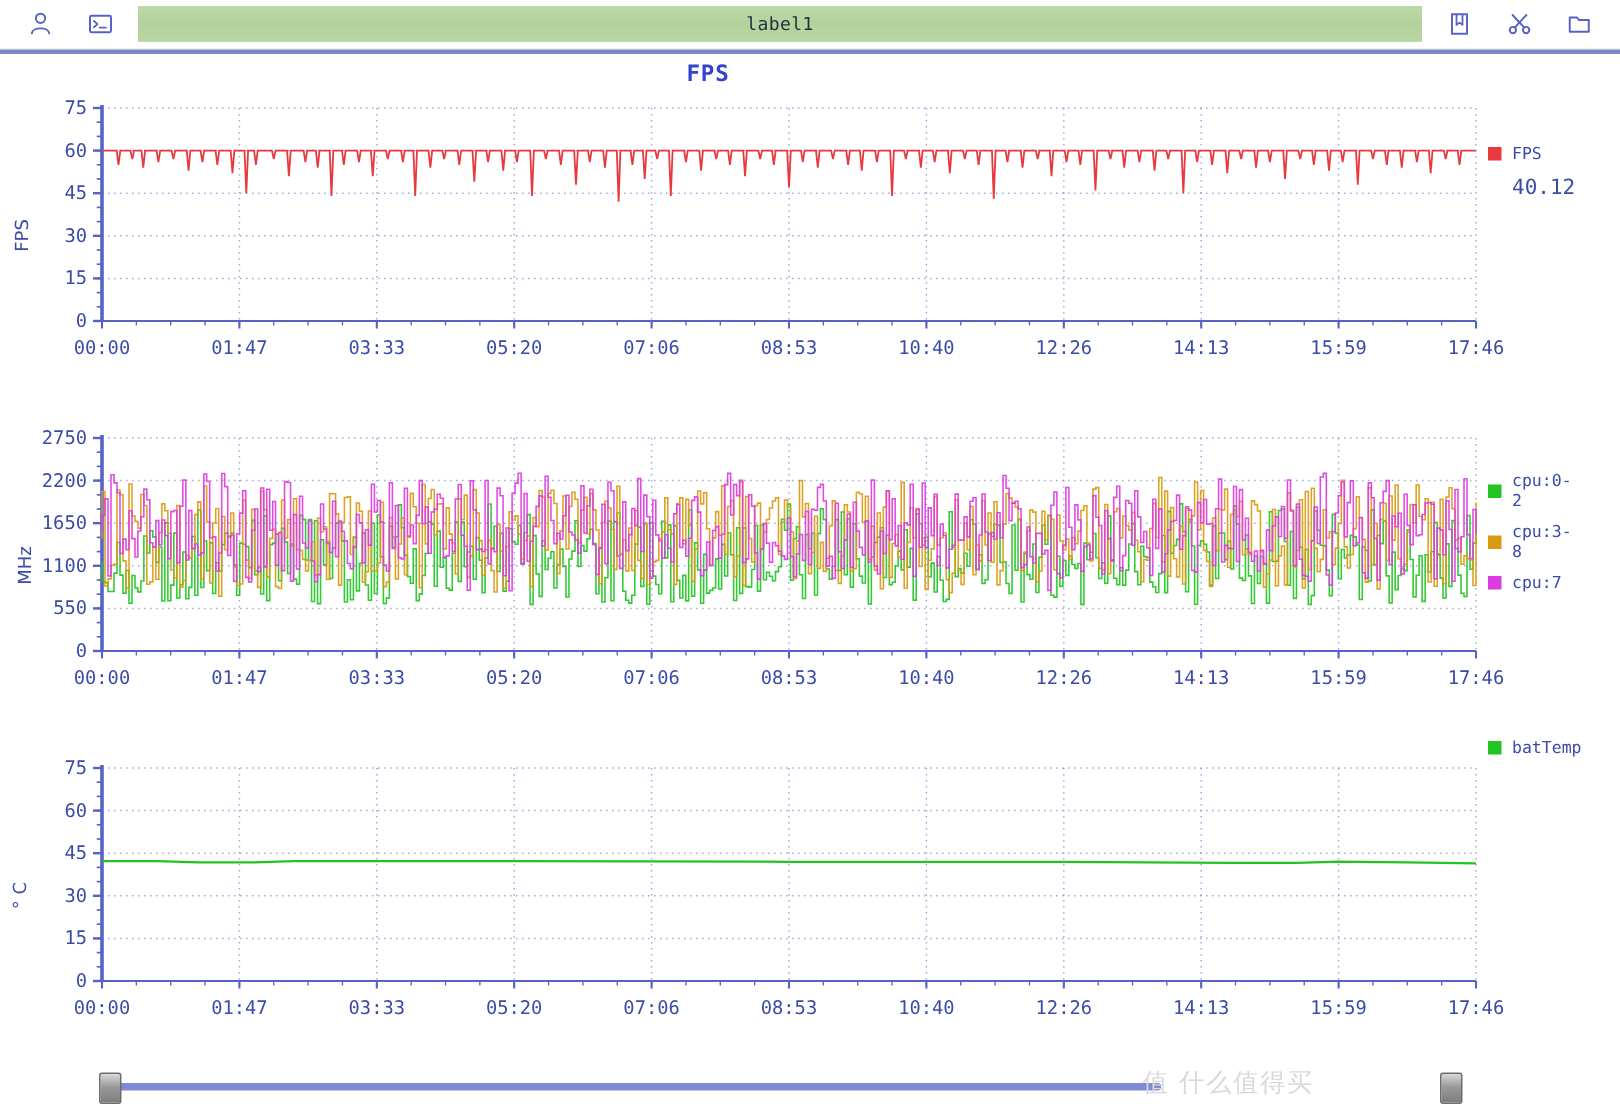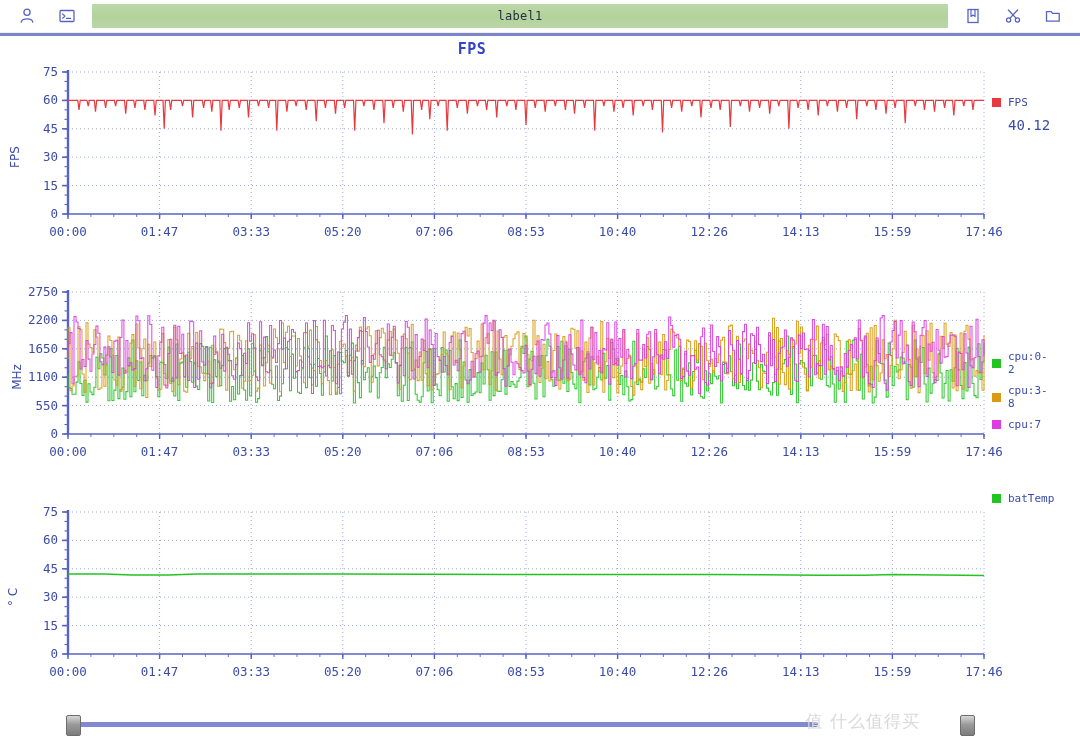--- a/index.html
+++ b/index.html
@@ -120,21 +120,20 @@
     color: #3b4ba8;
   }
 
   
   .slider-area {
     position: absolute;
     left: 0;
     bottom: 0;
     width: 884px;
     height: 42px;
-    padding-left: 44px;
   }
   .slider-track {
     position: absolute;
     left: 78px;
     right: 110px;
     top: 21px;
     height: 5px;
     background: #8189d4;
     border-radius: 2px;
   }
@@ -446,21 +445,21 @@
         <line x1="892.4" y1="152" x2="892.4" y2="155" stroke="#5763c4" stroke-width="0.9"></line>
         <line x1="915.3" y1="152" x2="915.3" y2="155" stroke="#5763c4" stroke-width="0.9"></line>
         <line x1="938.2" y1="152" x2="938.2" y2="155" stroke="#5763c4" stroke-width="0.9"></line>
         <line x1="961.1" y1="152" x2="961.1" y2="155" stroke="#5763c4" stroke-width="0.9"></line>
         <line x1="984" y1="152" x2="984" y2="155" stroke="#5763c4" stroke-width="0.9"></line>
         <path d="M 68.0 92.6 L 68.0 105.5 L 70.0 105.5 L 70.0 106.4 L 72.0 106.4 L 72.0 112.3 L 74.0 112.3 L 74.0 112.3 L 76.0 112.3 L 76.0 100.1 L 78.0 100.1 L 78.0 79.7 L 80.0 79.7 L 80.0 101.4 L 82.0 101.4 L 82.0 113.4 L 84.0 113.4 L 84.0 98.3 L 86.0 98.3 L 86.0 120.1 L 88.0 120.1 L 88.0 101.7 L 90.0 101.7 L 90.0 109.9 L 91.9 109.9 L 91.9 112.6 L 93.9 112.6 L 93.9 105.3 L 95.9 105.3 L 95.9 75.3 L 97.9 75.3 L 97.9 86.7 L 99.9 86.7 L 99.9 71.8 L 101.9 71.8 L 101.9 75.9 L 103.9 75.9 L 103.9 92.9 L 105.9 92.9 L 105.9 82.7 L 107.9 82.7 L 107.9 118.7 L 109.9 118.7 L 109.9 66.6 L 111.9 66.6 L 111.9 118.5 L 113.9 118.5 L 113.9 108.1 L 115.9 108.1 L 115.9 73.4 L 117.9 73.4 L 117.9 116.6 L 119.9 116.6 L 119.9 107.8 L 121.9 107.8 L 121.9 86.0 L 123.9 86.0 L 123.9 117.2 L 125.9 117.2 L 125.9 109.6 L 127.9 109.6 L 127.9 75.7 L 129.9 75.7 L 129.9 114.8 L 131.9 114.8 L 131.9 58.0 L 133.9 58.0 L 133.9 109.7 L 135.9 109.7 L 135.9 78.7 L 137.8 78.7 L 137.8 98.5 L 139.8 98.5 L 139.8 79.9 L 141.8 79.9 L 141.8 113.7 L 143.8 113.7 L 143.8 93.2 L 145.8 93.2 L 145.8 98.8 L 147.8 98.8 L 147.8 81.0 L 149.8 81.0 L 149.8 73.4 L 151.8 73.4 L 151.8 75.9 L 153.8 75.9 L 153.8 73.4 L 155.8 73.4 L 155.8 94.5 L 157.8 94.5 L 157.8 114.8 L 159.8 114.8 L 159.8 80.1 L 161.8 80.1 L 161.8 80.8 L 163.8 80.8 L 163.8 82.4 L 165.8 82.4 L 165.8 96.4 L 167.8 96.4 L 167.8 64.9 L 169.8 64.9 L 169.8 101.2 L 171.8 101.2 L 171.8 96.3 L 173.8 96.3 L 173.8 114.0 L 175.8 114.0 L 175.8 61.9 L 177.8 61.9 L 177.8 118.4 L 179.8 118.4 L 179.8 81.1 L 181.8 81.1 L 181.8 80.1 L 183.7 80.1 L 183.7 74.1 L 185.7 74.1 L 185.7 105.2 L 187.7 105.2 L 187.7 70.2 L 189.7 70.2 L 189.7 79.4 L 191.7 79.4 L 191.7 100.3 L 193.7 100.3 L 193.7 80.7 L 195.7 80.7 L 195.7 104.1 L 197.7 104.1 L 197.7 107.4 L 199.7 107.4 L 199.7 61.6 L 201.7 61.6 L 201.7 64.3 L 203.7 64.3 L 203.7 91.3 L 205.7 91.3 L 205.7 64.4 L 207.7 64.4 L 207.7 119.0 L 209.7 119.0 L 209.7 65.2 L 211.7 65.2 L 211.7 120.4 L 213.7 120.4 L 213.7 77.8 L 215.7 77.8 L 215.7 94.6 L 217.7 94.6 L 217.7 79.0 L 219.7 79.0 L 219.7 103.7 L 221.7 103.7 L 221.7 83.4 L 223.7 83.4 L 223.7 66.8 L 225.7 66.8 L 225.7 66.3 L 227.7 66.3 L 227.7 78.6 L 229.6 78.6 L 229.6 119.3 L 231.6 119.3 L 231.6 104.5 L 233.6 104.5 L 233.6 117.8 L 235.6 117.8 L 235.6 76.0 L 237.6 76.0 L 237.6 111.9 L 239.6 111.9 L 239.6 93.6 L 241.6 93.6 L 241.6 73.4 L 243.6 73.4 L 243.6 108.0 L 245.6 108.0 L 245.6 118.2 L 247.6 118.2 L 247.6 66.8 L 249.6 66.8 L 249.6 113.7 L 251.6 113.7 L 251.6 61.3 L 253.6 61.3 L 253.6 89.2 L 255.6 89.2 L 255.6 120.3 L 257.6 120.3 L 257.6 116.6 L 259.6 116.6 L 259.6 68.7 L 261.6 68.7 L 261.6 83.0 L 263.6 83.0 L 263.6 75.8 L 265.6 75.8 L 265.6 54.6 L 267.6 54.6 L 267.6 69.8 L 269.6 69.8 L 269.6 88.2 L 271.6 88.2 L 271.6 102.3 L 273.6 102.3 L 273.6 106.8 L 275.5 106.8 L 275.5 83.9 L 277.5 83.9 L 277.5 118.4 L 279.5 118.4 L 279.5 114.1 L 281.5 114.1 L 281.5 101.7 L 283.5 101.7 L 283.5 87.0 L 285.5 87.0 L 285.5 65.8 L 287.5 65.8 L 287.5 67.5 L 289.5 67.5 L 289.5 108.8 L 291.5 108.8 L 291.5 72.1 L 293.5 72.1 L 293.5 96.2 L 295.5 96.2 L 295.5 90.0 L 297.5 90.0 L 297.5 110.2 L 299.5 110.2 L 299.5 111.4 L 301.5 111.4 L 301.5 86.8 L 303.5 86.8 L 303.5 65.8 L 305.5 65.8 L 305.5 105.6 L 307.5 105.6 L 307.5 66.0 L 309.5 66.0 L 309.5 95.8 L 311.5 95.8 L 311.5 86.0 L 313.5 86.0 L 313.5 82.2 L 315.5 82.2 L 315.5 104.2 L 317.5 104.2 L 317.5 76.4 L 319.5 76.4 L 319.5 91.5 L 321.4 91.5 L 321.4 113.2 L 323.4 113.2 L 323.4 90.0 L 325.4 90.0 L 325.4 54.0 L 327.4 54.0 L 327.4 83.3 L 329.4 83.3 L 329.4 68.8 L 331.4 68.8 L 331.4 99.0 L 333.4 99.0 L 333.4 73.6 L 335.4 73.6 L 335.4 112.1 L 337.4 112.1 L 337.4 105.5 L 339.4 105.5 L 339.4 70.5 L 341.4 70.5 L 341.4 79.3 L 343.4 79.3 L 343.4 80.8 L 345.4 80.8 L 345.4 68.4 L 347.4 68.4 L 347.4 93.6 L 349.4 93.6 L 349.4 73.2 L 351.4 73.2 L 351.4 61.1 L 353.4 61.1 L 353.4 120.9 L 355.4 120.9 L 355.4 75.1 L 357.4 75.1 L 357.4 100.6 L 359.4 100.6 L 359.4 115.6 L 361.4 115.6 L 361.4 78.5 L 363.4 78.5 L 363.4 97.7 L 365.4 97.7 L 365.4 90.2 L 367.3 90.2 L 367.3 85.8 L 369.3 85.8 L 369.3 110.0 L 371.3 110.0 L 371.3 94.3 L 373.3 94.3 L 373.3 84.1 L 375.3 84.1 L 375.3 95.6 L 377.3 95.6 L 377.3 116.0 L 379.3 116.0 L 379.3 90.7 L 381.3 90.7 L 381.3 85.4 L 383.3 85.4 L 383.3 65.2 L 385.3 65.2 L 385.3 95.6 L 387.3 95.6 L 387.3 81.7 L 389.3 81.7 L 389.3 85.4 L 391.3 85.4 L 391.3 77.2 L 393.3 77.2 L 393.3 70.8 L 395.3 70.8 L 395.3 80.4 L 397.3 80.4 L 397.3 113.8 L 399.3 113.8 L 399.3 83.0 L 401.3 83.0 L 401.3 119.3 L 403.3 119.3 L 403.3 103.2 L 405.3 103.2 L 405.3 65.4 L 407.3 65.4 L 407.3 118.5 L 409.3 118.5 L 409.3 65.7 L 411.3 65.7 L 411.3 60.0 L 413.2 60.0 L 413.2 87.6 L 415.2 87.6 L 415.2 112.2 L 417.2 112.2 L 417.2 118.2 L 419.2 118.2 L 419.2 120.1 L 421.2 120.1 L 421.2 114.8 L 423.2 114.8 L 423.2 80.7 L 425.2 80.7 L 425.2 69.4 L 427.2 69.4 L 427.2 108.9 L 429.2 108.9 L 429.2 67.5 L 431.2 67.5 L 431.2 120.8 L 433.2 120.8 L 433.2 66.4 L 435.2 66.4 L 435.2 102.1 L 437.2 102.1 L 437.2 107.7 L 439.2 107.7 L 439.2 113.8 L 441.2 113.8 L 441.2 65.6 L 443.2 65.6 L 443.2 89.9 L 445.2 89.9 L 445.2 67.9 L 447.2 67.9 L 447.2 119.2 L 449.2 119.2 L 449.2 68.4 L 451.2 68.4 L 451.2 104.8 L 453.2 104.8 L 453.2 116.7 L 455.2 116.7 L 455.2 101.6 L 457.2 101.6 L 457.2 118.6 L 459.1 118.6 L 459.1 58.0 L 461.1 58.0 L 461.1 115.4 L 463.1 115.4 L 463.1 79.9 L 465.1 79.9 L 465.1 97.9 L 467.1 97.9 L 467.1 120.2 L 469.1 120.2 L 469.1 87.6 L 471.1 87.6 L 471.1 113.4 L 473.1 113.4 L 473.1 111.6 L 475.1 111.6 L 475.1 110.0 L 477.1 110.0 L 477.1 90.6 L 479.1 90.6 L 479.1 110.7 L 481.1 110.7 L 481.1 80.9 L 483.1 80.9 L 483.1 102.0 L 485.1 102.0 L 485.1 73.3 L 487.1 73.3 L 487.1 87.8 L 489.1 87.8 L 489.1 118.3 L 491.1 118.3 L 491.1 69.8 L 493.1 69.8 L 493.1 113.6 L 495.1 113.6 L 495.1 70.0 L 497.1 70.0 L 497.1 109.1 L 499.1 109.1 L 499.1 109.4 L 501.1 109.4 L 501.1 97.7 L 503.1 97.7 L 503.1 68.3 L 505.0 68.3 L 505.0 112.1 L 507.0 112.1 L 507.0 68.0 L 509.0 68.0 L 509.0 104.5 L 511.0 104.5 L 511.0 99.5 L 513.0 99.5 L 513.0 102.2 L 515.0 102.2 L 515.0 105.2 L 517.0 105.2 L 517.0 99.1 L 519.0 99.1 L 519.0 95.8 L 521.0 95.8 L 521.0 64.2 L 523.0 64.2 L 523.0 71.5 L 525.0 71.5 L 525.0 54.0 L 527.0 54.0 L 527.0 104.8 L 529.0 104.8 L 529.0 77.1 L 531.0 77.1 L 531.0 69.2 L 533.0 69.2 L 533.0 101.2 L 535.0 101.2 L 535.0 117.0 L 537.0 117.0 L 537.0 74.3 L 539.0 74.3 L 539.0 83.8 L 541.0 83.8 L 541.0 73.5 L 543.0 73.5 L 543.0 114.7 L 545.0 114.7 L 545.0 73.7 L 547.0 73.7 L 547.0 57.2 L 548.9 57.2 L 548.9 64.3 L 550.9 64.3 L 550.9 97.3 L 552.9 97.3 L 552.9 104.2 L 554.9 104.2 L 554.9 95.5 L 556.9 95.5 L 556.9 64.4 L 558.9 64.4 L 558.9 98.3 L 560.9 98.3 L 560.9 59.3 L 562.9 59.3 L 562.9 101.2 L 564.9 101.2 L 564.9 63.8 L 566.9 63.8 L 566.9 109.4 L 568.9 109.4 L 568.9 67.2 L 570.9 67.2 L 570.9 90.5 L 572.9 90.5 L 572.9 102.1 L 574.9 102.1 L 574.9 106.7 L 576.9 106.7 L 576.9 65.5 L 578.9 65.5 L 578.9 120.7 L 580.9 120.7 L 580.9 89.3 L 582.9 89.3 L 582.9 79.7 L 584.9 79.7 L 584.9 76.1 L 586.9 76.1 L 586.9 69.8 L 588.9 69.8 L 588.9 103.0 L 590.9 103.0 L 590.9 74.8 L 592.9 74.8 L 592.9 107.8 L 594.8 107.8 L 594.8 106.2 L 596.8 106.2 L 596.8 95.3 L 598.8 95.3 L 598.8 85.4 L 600.8 85.4 L 600.8 97.9 L 602.8 97.9 L 602.8 71.2 L 604.8 71.2 L 604.8 96.1 L 606.8 96.1 L 606.8 83.6 L 608.8 83.6 L 608.8 118.1 L 610.8 118.1 L 610.8 60.6 L 612.8 60.6 L 612.8 67.1 L 614.8 67.1 L 614.8 81.5 L 616.8 81.5 L 616.8 76.2 L 618.8 76.2 L 618.8 102.5 L 620.8 102.5 L 620.8 93.4 L 622.8 93.4 L 622.8 112.7 L 624.8 112.7 L 624.8 89.0 L 626.8 89.0 L 626.8 104.8 L 628.8 104.8 L 628.8 119.0 L 630.8 119.0 L 630.8 117.6 L 632.8 117.6 L 632.8 59.2 L 634.8 59.2 L 634.8 82.9 L 636.8 82.9 L 636.8 102.4 L 638.8 102.4 L 638.8 97.0 L 640.7 97.0 L 640.7 100.1 L 642.7 100.1 L 642.7 86.8 L 644.7 86.8 L 644.7 95.5 L 646.7 95.5 L 646.7 64.5 L 648.7 64.5 L 648.7 67.5 L 650.7 67.5 L 650.7 97.7 L 652.7 97.7 L 652.7 87.8 L 654.7 87.8 L 654.7 106.9 L 656.7 106.9 L 656.7 104.5 L 658.7 104.5 L 658.7 73.9 L 660.7 73.9 L 660.7 75.7 L 662.7 75.7 L 662.7 67.5 L 664.7 67.5 L 664.7 68.1 L 666.7 68.1 L 666.7 93.0 L 668.7 93.0 L 668.7 92.7 L 670.7 92.7 L 670.7 107.0 L 672.7 107.0 L 672.7 113.6 L 674.7 113.6 L 674.7 68.0 L 676.7 68.0 L 676.7 98.2 L 678.7 98.2 L 678.7 64.5 L 680.7 64.5 L 680.7 119.3 L 682.7 119.3 L 682.7 87.1 L 684.7 87.1 L 684.7 101.1 L 686.6 101.1 L 686.6 104.2 L 688.6 104.2 L 688.6 80.7 L 690.6 80.7 L 690.6 113.0 L 692.6 113.0 L 692.6 89.5 L 694.6 89.5 L 694.6 68.2 L 696.6 68.2 L 696.6 80.8 L 698.6 80.8 L 698.6 61.8 L 700.6 61.8 L 700.6 114.8 L 702.6 114.8 L 702.6 116.1 L 704.6 116.1 L 704.6 88.8 L 706.6 88.8 L 706.6 108.9 L 708.6 108.9 L 708.6 91.7 L 710.6 91.7 L 710.6 101.6 L 712.6 101.6 L 712.6 88.7 L 714.6 88.7 L 714.6 94.3 L 716.6 94.3 L 716.6 96.9 L 718.6 96.9 L 718.6 93.7 L 720.6 93.7 L 720.6 120.9 L 722.6 120.9 L 722.6 80.1 L 724.6 80.1 L 724.6 91.2 L 726.6 91.2 L 726.6 86.2 L 728.6 86.2 L 728.6 73.7 L 730.6 73.7 L 730.6 89.8 L 732.5 89.8 L 732.5 103.7 L 734.5 103.7 L 734.5 93.2 L 736.5 93.2 L 736.5 106.8 L 738.5 106.8 L 738.5 61.9 L 740.5 61.9 L 740.5 91.2 L 742.5 91.2 L 742.5 103.5 L 744.5 103.5 L 744.5 107.8 L 746.5 107.8 L 746.5 96.5 L 748.5 96.5 L 748.5 108.1 L 750.5 108.1 L 750.5 98.1 L 752.5 98.1 L 752.5 80.7 L 754.5 80.7 L 754.5 67.1 L 756.5 67.1 L 756.5 99.1 L 758.5 99.1 L 758.5 107.8 L 760.5 107.8 L 760.5 82.2 L 762.5 82.2 L 762.5 89.1 L 764.5 89.1 L 764.5 89.7 L 766.5 89.7 L 766.5 106.1 L 768.5 106.1 L 768.5 109.2 L 770.5 109.2 L 770.5 113.0 L 772.5 113.0 L 772.5 100.4 L 774.5 100.4 L 774.5 75.0 L 776.5 75.0 L 776.5 113.1 L 778.4 113.1 L 778.4 58.9 L 780.4 58.9 L 780.4 86.9 L 782.4 86.9 L 782.4 81.7 L 784.4 81.7 L 784.4 77.6 L 786.4 77.6 L 786.4 53.9 L 788.4 53.9 L 788.4 72.3 L 790.4 72.3 L 790.4 112.5 L 792.4 112.5 L 792.4 64.4 L 794.4 64.4 L 794.4 82.0 L 796.4 82.0 L 796.4 120.8 L 798.4 120.8 L 798.4 81.7 L 800.4 81.7 L 800.4 78.5 L 802.4 78.5 L 802.4 80.8 L 804.4 80.8 L 804.4 86.0 L 806.4 86.0 L 806.4 108.1 L 808.4 108.1 L 808.4 68.6 L 810.4 68.6 L 810.4 103.7 L 812.4 103.7 L 812.4 73.4 L 814.4 73.4 L 814.4 73.3 L 816.4 73.3 L 816.4 91.1 L 818.4 91.1 L 818.4 78.8 L 820.4 78.8 L 820.4 97.3 L 822.4 97.3 L 822.4 55.2 L 824.3 55.2 L 824.3 67.4 L 826.3 67.4 L 826.3 103.4 L 828.3 103.4 L 828.3 104.9 L 830.3 104.9 L 830.3 74.7 L 832.3 74.7 L 832.3 101.9 L 834.3 101.9 L 834.3 120.3 L 836.3 120.3 L 836.3 88.7 L 838.3 88.7 L 838.3 107.0 L 840.3 107.0 L 840.3 89.0 L 842.3 89.0 L 842.3 93.7 L 844.3 93.7 L 844.3 120.1 L 846.3 120.1 L 846.3 59.2 L 848.3 59.2 L 848.3 92.3 L 850.3 92.3 L 850.3 92.1 L 852.3 92.1 L 852.3 58.3 L 854.3 58.3 L 854.3 57.3 L 856.3 57.3 L 856.3 79.0 L 858.3 79.0 L 858.3 108.2 L 860.3 108.2 L 860.3 72.3 L 862.3 72.3 L 862.3 116.9 L 864.3 116.9 L 864.3 56.0 L 866.3 56.0 L 866.3 82.8 L 868.3 82.8 L 868.3 103.9 L 870.2 103.9 L 870.2 84.3 L 872.2 84.3 L 872.2 120.9 L 874.2 120.9 L 874.2 115.1 L 876.2 115.1 L 876.2 58.7 L 878.2 58.7 L 878.2 71.5 L 880.2 71.5 L 880.2 81.5 L 882.2 81.5 L 882.2 81.9 L 884.2 81.9 L 884.2 98.1 L 886.2 98.1 L 886.2 115.1 L 888.2 115.1 L 888.2 60.9 L 890.2 60.9 L 890.2 73.5 L 892.2 73.5 L 892.2 103.8 L 894.2 103.8 L 894.2 84.3 L 896.2 84.3 L 896.2 90.0 L 898.2 90.0 L 898.2 88.0 L 900.2 88.0 L 900.2 74.9 L 902.2 74.9 L 902.2 75.9 L 904.2 75.9 L 904.2 81.3 L 906.2 81.3 L 906.2 117.7 L 908.2 117.7 L 908.2 82.5 L 910.2 82.5 L 910.2 85.0 L 912.2 85.0 L 912.2 105.3 L 914.2 105.3 L 914.2 57.9 L 916.1 57.9 L 916.1 94.3 L 918.1 94.3 L 918.1 75.0 L 920.1 75.0 L 920.1 80.4 L 922.1 80.4 L 922.1 65.4 L 924.1 65.4 L 924.1 101.9 L 926.1 101.9 L 926.1 119.9 L 928.1 119.9 L 928.1 86.1 L 930.1 86.1 L 930.1 111.1 L 932.1 111.1 L 932.1 101.7 L 934.1 101.7 L 934.1 97.3 L 936.1 97.3 L 936.1 98.4 L 938.1 98.4 L 938.1 71.2 L 940.1 71.2 L 940.1 91.0 L 942.1 91.0 L 942.1 115.9 L 944.1 115.9 L 944.1 101.5 L 946.1 101.5 L 946.1 88.5 L 948.1 88.5 L 948.1 118.9 L 950.1 118.9 L 950.1 87.8 L 952.1 87.8 L 952.1 99.3 L 954.1 99.3 L 954.1 85.8 L 956.1 85.8 L 956.1 66.3 L 958.1 66.3 L 958.1 87.9 L 960.1 87.9 L 960.1 103.4 L 962.0 103.4 L 962.0 116.6 L 964.0 116.6 L 964.0 80.6 L 966.0 80.6 L 966.0 108.9 L 968.0 108.9 L 968.0 65.1 L 970.0 65.1 L 970.0 83.7 L 972.0 83.7 L 972.0 101.4 L 974.0 101.4 L 974.0 113.6 L 976.0 113.6 L 976.0 115.7 L 978.0 115.7 L 978.0 61.7 L 980.0 61.7 L 980.0 97.5 L 982.0 97.5 L 982.0 80.1 L 984.0 80.1 L 984.0 60.3" fill="none" stroke="#22c422" stroke-width="1.05" opacity="0.92"></path>
         <path d="M 68.0 77.1 L 68.0 45.7 L 70.0 45.7 L 70.0 108.7 L 72.0 108.7 L 72.0 103.9 L 74.0 103.9 L 74.0 94.8 L 76.0 94.8 L 76.0 94.0 L 78.0 94.0 L 78.0 44.7 L 80.0 44.7 L 80.0 47.8 L 82.0 47.8 L 82.0 91.9 L 84.0 91.9 L 84.0 110.1 L 86.0 110.1 L 86.0 40.7 L 88.0 40.7 L 88.0 62.1 L 90.0 62.1 L 90.0 65.6 L 91.9 65.6 L 91.9 70.1 L 93.9 70.1 L 93.9 47.7 L 95.9 47.7 L 95.9 55.0 L 97.9 55.0 L 97.9 107.5 L 99.9 107.5 L 99.9 105.9 L 101.9 105.9 L 101.9 82.3 L 103.9 82.3 L 103.9 104.2 L 105.9 104.2 L 105.9 73.1 L 107.9 73.1 L 107.9 53.9 L 109.9 53.9 L 109.9 58.5 L 111.9 58.5 L 111.9 73.5 L 113.9 73.5 L 113.9 98.0 L 115.9 98.0 L 115.9 103.2 L 117.9 103.2 L 117.9 55.1 L 119.9 55.1 L 119.9 109.5 L 121.9 109.5 L 121.9 105.1 L 123.9 105.1 L 123.9 88.3 L 125.9 88.3 L 125.9 89.9 L 127.9 89.9 L 127.9 84.0 L 129.9 84.0 L 129.9 61.1 L 131.9 61.1 L 131.9 52.6 L 133.9 52.6 L 133.9 104.2 L 135.9 104.2 L 135.9 42.0 L 137.8 42.0 L 137.8 65.9 L 139.8 65.9 L 139.8 106.7 L 141.8 106.7 L 141.8 66.7 L 143.8 66.7 L 143.8 57.0 L 145.8 57.0 L 145.8 115.5 L 147.8 115.5 L 147.8 62.3 L 149.8 62.3 L 149.8 84.5 L 151.8 84.5 L 151.8 75.5 L 153.8 75.5 L 153.8 60.0 L 155.8 60.0 L 155.8 96.0 L 157.8 96.0 L 157.8 108.3 L 159.8 108.3 L 159.8 107.3 L 161.8 107.3 L 161.8 51.6 L 163.8 51.6 L 163.8 91.4 L 165.8 91.4 L 165.8 103.7 L 167.8 103.7 L 167.8 57.6 L 169.8 57.6 L 169.8 98.6 L 171.8 98.6 L 171.8 109.6 L 173.8 109.6 L 173.8 45.3 L 175.8 45.3 L 175.8 57.8 L 177.8 57.8 L 177.8 102.6 L 179.8 102.6 L 179.8 76.9 L 181.8 76.9 L 181.8 70.7 L 183.7 70.7 L 183.7 109.1 L 185.7 109.1 L 185.7 110.3 L 187.7 110.3 L 187.7 51.3 L 189.7 51.3 L 189.7 76.7 L 191.7 76.7 L 191.7 64.4 L 193.7 64.4 L 193.7 81.9 L 195.7 81.9 L 195.7 50.5 L 197.7 50.5 L 197.7 84.4 L 199.7 84.4 L 199.7 85.0 L 201.7 85.0 L 201.7 90.9 L 203.7 90.9 L 203.7 98.6 L 205.7 98.6 L 205.7 91.6 L 207.7 91.6 L 207.7 79.3 L 209.7 79.3 L 209.7 101.4 L 211.7 101.4 L 211.7 63.3 L 213.7 63.3 L 213.7 72.5 L 215.7 72.5 L 215.7 69.2 L 217.7 69.2 L 217.7 104.3 L 219.7 104.3 L 219.7 47.1 L 221.7 47.1 L 221.7 47.2 L 223.7 47.2 L 223.7 60.6 L 225.7 60.6 L 225.7 108.1 L 227.7 108.1 L 227.7 66.4 L 229.6 66.4 L 229.6 49.7 L 231.6 49.7 L 231.6 49.2 L 233.6 49.2 L 233.6 87.7 L 235.6 87.7 L 235.6 76.3 L 237.6 76.3 L 237.6 53.3 L 239.6 53.3 L 239.6 58.8 L 241.6 58.8 L 241.6 106.2 L 243.6 106.2 L 243.6 99.2 L 245.6 99.2 L 245.6 58.7 L 247.6 58.7 L 247.6 98.8 L 249.6 98.8 L 249.6 98.5 L 251.6 98.5 L 251.6 93.3 L 253.6 93.3 L 253.6 52.8 L 255.6 52.8 L 255.6 109.1 L 257.6 109.1 L 257.6 106.1 L 259.6 106.1 L 259.6 63.0 L 261.6 63.0 L 261.6 76.0 L 263.6 76.0 L 263.6 103.9 L 265.6 103.9 L 265.6 80.7 L 267.6 80.7 L 267.6 63.3 L 269.6 63.3 L 269.6 101.2 L 271.6 101.2 L 271.6 76.1 L 273.6 76.1 L 273.6 46.9 L 275.5 46.9 L 275.5 55.8 L 277.5 55.8 L 277.5 66.8 L 279.5 66.8 L 279.5 109.8 L 281.5 109.8 L 281.5 41.0 L 283.5 41.0 L 283.5 80.6 L 285.5 80.6 L 285.5 50.3 L 287.5 50.3 L 287.5 44.3 L 289.5 44.3 L 289.5 74.5 L 291.5 74.5 L 291.5 54.0 L 293.5 54.0 L 293.5 53.9 L 295.5 53.9 L 295.5 83.9 L 297.5 83.9 L 297.5 56.6 L 299.5 56.6 L 299.5 74.1 L 301.5 74.1 L 301.5 80.0 L 303.5 80.0 L 303.5 100.7 L 305.5 100.7 L 305.5 50.6 L 307.5 50.6 L 307.5 64.3 L 309.5 64.3 L 309.5 48.1 L 311.5 48.1 L 311.5 102.9 L 313.5 102.9 L 313.5 88.6 L 315.5 88.6 L 315.5 44.4 L 317.5 44.4 L 317.5 60.1 L 319.5 60.1 L 319.5 78.4 L 321.4 78.4 L 321.4 101.6 L 323.4 101.6 L 323.4 84.4 L 325.4 84.4 L 325.4 78.4 L 327.4 78.4 L 327.4 98.4 L 329.4 98.4 L 329.4 112.7 L 331.4 112.7 L 331.4 67.7 L 333.4 67.7 L 333.4 85.4 L 335.4 85.4 L 335.4 110.2 L 337.4 110.2 L 337.4 82.3 L 339.4 82.3 L 339.4 59.2 L 341.4 59.2 L 341.4 64.7 L 343.4 64.7 L 343.4 61.9 L 345.4 61.9 L 345.4 74.1 L 347.4 74.1 L 347.4 90.7 L 349.4 90.7 L 349.4 78.4 L 351.4 78.4 L 351.4 75.3 L 353.4 75.3 L 353.4 109.1 L 355.4 109.1 L 355.4 63.1 L 357.4 63.1 L 357.4 69.1 L 359.4 69.1 L 359.4 45.1 L 361.4 45.1 L 361.4 49.5 L 363.4 49.5 L 363.4 84.6 L 365.4 84.6 L 365.4 46.9 L 367.3 46.9 L 367.3 44.8 L 369.3 44.8 L 369.3 53.7 L 371.3 53.7 L 371.3 100.3 L 373.3 100.3 L 373.3 71.9 L 375.3 71.9 L 375.3 48.7 L 377.3 48.7 L 377.3 84.0 L 379.3 84.0 L 379.3 55.6 L 381.3 55.6 L 381.3 46.2 L 383.3 46.2 L 383.3 50.9 L 385.3 50.9 L 385.3 79.9 L 387.3 79.9 L 387.3 58.1 L 389.3 58.1 L 389.3 49.5 L 391.3 49.5 L 391.3 73.8 L 393.3 73.8 L 393.3 47.1 L 395.3 47.1 L 395.3 57.9 L 397.3 57.9 L 397.3 71.3 L 399.3 71.3 L 399.3 107.2 L 401.3 107.2 L 401.3 66.3 L 403.3 66.3 L 403.3 52.0 L 405.3 52.0 L 405.3 56.7 L 407.3 56.7 L 407.3 71.0 L 409.3 71.0 L 409.3 97.6 L 411.3 97.6 L 411.3 42.2 L 413.2 42.2 L 413.2 87.1 L 415.2 87.1 L 415.2 78.1 L 417.2 78.1 L 417.2 98.6 L 419.2 98.6 L 419.2 70.0 L 421.2 70.0 L 421.2 98.3 L 423.2 98.3 L 423.2 58.5 L 425.2 58.5 L 425.2 91.6 L 427.2 91.6 L 427.2 103.6 L 429.2 103.6 L 429.2 66.5 L 431.2 66.5 L 431.2 107.7 L 433.2 107.7 L 433.2 98.6 L 435.2 98.6 L 435.2 92.6 L 437.2 92.6 L 437.2 91.6 L 439.2 91.6 L 439.2 77.2 L 441.2 77.2 L 441.2 72.6 L 443.2 72.6 L 443.2 49.9 L 445.2 49.9 L 445.2 71.2 L 447.2 71.2 L 447.2 73.9 L 449.2 73.9 L 449.2 107.7 L 451.2 107.7 L 451.2 53.7 L 453.2 53.7 L 453.2 49.9 L 455.2 49.9 L 455.2 80.5 L 457.2 80.5 L 457.2 50.9 L 459.1 50.9 L 459.1 67.9 L 461.1 67.9 L 461.1 105.6 L 463.1 105.6 L 463.1 83.9 L 465.1 83.9 L 465.1 45.3 L 467.1 45.3 L 467.1 53.9 L 469.1 53.9 L 469.1 46.5 L 471.1 46.5 L 471.1 70.5 L 473.1 70.5 L 473.1 94.9 L 475.1 94.9 L 475.1 76.6 L 477.1 76.6 L 477.1 59.1 L 479.1 59.1 L 479.1 74.8 L 481.1 74.8 L 481.1 41.9 L 483.1 41.9 L 483.1 87.7 L 485.1 87.7 L 485.1 55.7 L 487.1 55.7 L 487.1 51.7 L 489.1 51.7 L 489.1 102.5 L 491.1 102.5 L 491.1 88.7 L 493.1 88.7 L 493.1 39.3 L 495.1 39.3 L 495.1 108.2 L 497.1 108.2 L 497.1 49.0 L 499.1 49.0 L 499.1 77.0 L 501.1 77.0 L 501.1 92.7 L 503.1 92.7 L 503.1 55.1 L 505.0 55.1 L 505.0 53.4 L 507.0 53.4 L 507.0 84.0 L 509.0 84.0 L 509.0 72.8 L 511.0 72.8 L 511.0 64.3 L 513.0 64.3 L 513.0 56.7 L 515.0 56.7 L 515.0 52.0 L 517.0 52.0 L 517.0 49.8 L 519.0 49.8 L 519.0 87.6 L 521.0 87.6 L 521.0 66.2 L 523.0 66.2 L 523.0 51.4 L 525.0 51.4 L 525.0 56.0 L 527.0 56.0 L 527.0 72.7 L 529.0 72.7 L 529.0 103.6 L 531.0 103.6 L 531.0 78.6 L 533.0 78.6 L 533.0 38.3 L 535.0 38.3 L 535.0 62.6 L 537.0 62.6 L 537.0 53.7 L 539.0 53.7 L 539.0 100.4 L 541.0 100.4 L 541.0 86.3 L 543.0 86.3 L 543.0 62.2 L 545.0 62.2 L 545.0 96.8 L 547.0 96.8 L 547.0 79.6 L 548.9 79.6 L 548.9 98.9 L 550.9 98.9 L 550.9 90.1 L 552.9 90.1 L 552.9 68.4 L 554.9 68.4 L 554.9 51.9 L 556.9 51.9 L 556.9 98.3 L 558.9 98.3 L 558.9 106.9 L 560.9 106.9 L 560.9 88.5 L 562.9 88.5 L 562.9 54.6 L 564.9 54.6 L 564.9 59.3 L 566.9 59.3 L 566.9 98.6 L 568.9 98.6 L 568.9 97.1 L 570.9 97.1 L 570.9 46.2 L 572.9 46.2 L 572.9 47.3 L 574.9 47.3 L 574.9 66.3 L 576.9 66.3 L 576.9 48.8 L 578.9 48.8 L 578.9 91.0 L 580.9 91.0 L 580.9 68.9 L 582.9 68.9 L 582.9 98.1 L 584.9 98.1 L 584.9 60.0 L 586.9 60.0 L 586.9 110.5 L 588.9 110.5 L 588.9 56.0 L 590.9 56.0 L 590.9 45.2 L 592.9 45.2 L 592.9 102.9 L 594.8 102.9 L 594.8 80.3 L 596.8 80.3 L 596.8 74.3 L 598.8 74.3 L 598.8 89.5 L 600.8 89.5 L 600.8 39.6 L 602.8 39.6 L 602.8 110.2 L 604.8 110.2 L 604.8 79.7 L 606.8 79.7 L 606.8 56.5 L 608.8 56.5 L 608.8 76.5 L 610.8 76.5 L 610.8 57.1 L 612.8 57.1 L 612.8 95.6 L 614.8 95.6 L 614.8 76.8 L 616.8 76.8 L 616.8 110.9 L 618.8 110.9 L 618.8 91.5 L 620.8 91.5 L 620.8 83.9 L 622.8 83.9 L 622.8 49.2 L 624.8 49.2 L 624.8 81.4 L 626.8 81.4 L 626.8 76.5 L 628.8 76.5 L 628.8 73.3 L 630.8 73.3 L 630.8 104.4 L 632.8 104.4 L 632.8 113.1 L 634.8 113.1 L 634.8 100.1 L 636.8 100.1 L 636.8 51.3 L 638.8 51.3 L 638.8 98.3 L 640.7 98.3 L 640.7 107.6 L 642.7 107.6 L 642.7 66.9 L 644.7 66.9 L 644.7 84.5 L 646.7 84.5 L 646.7 55.7 L 648.7 55.7 L 648.7 101.2 L 650.7 101.2 L 650.7 81.4 L 652.7 81.4 L 652.7 92.1 L 654.7 92.1 L 654.7 51.8 L 656.7 51.8 L 656.7 81.3 L 658.7 81.3 L 658.7 60.0 L 660.7 60.0 L 660.7 92.8 L 662.7 92.8 L 662.7 52.5 L 664.7 52.5 L 664.7 107.9 L 666.7 107.9 L 666.7 98.4 L 668.7 98.4 L 668.7 67.4 L 670.7 67.4 L 670.7 47.1 L 672.7 47.1 L 672.7 50.1 L 674.7 50.1 L 674.7 53.5 L 676.7 53.5 L 676.7 56.0 L 678.7 56.0 L 678.7 64.1 L 680.7 64.1 L 680.7 98.4 L 682.7 98.4 L 682.7 86.1 L 684.7 86.1 L 684.7 72.1 L 686.6 72.1 L 686.6 58.1 L 688.6 58.1 L 688.6 59.4 L 690.6 59.4 L 690.6 105.9 L 692.6 105.9 L 692.6 98.7 L 694.6 98.7 L 694.6 58.8 L 696.6 58.8 L 696.6 78.0 L 698.6 78.0 L 698.6 61.4 L 700.6 61.4 L 700.6 64.2 L 702.6 64.2 L 702.6 97.8 L 704.6 97.8 L 704.6 61.3 L 706.6 61.3 L 706.6 78.7 L 708.6 78.7 L 708.6 84.5 L 710.6 84.5 L 710.6 77.3 L 712.6 77.3 L 712.6 90.8 L 714.6 90.8 L 714.6 76.4 L 716.6 76.4 L 716.6 80.5 L 718.6 80.5 L 718.6 72.1 L 720.6 72.1 L 720.6 58.3 L 722.6 58.3 L 722.6 55.2 L 724.6 55.2 L 724.6 80.0 L 726.6 80.0 L 726.6 91.9 L 728.6 91.9 L 728.6 44.1 L 730.6 44.1 L 730.6 43.1 L 732.5 43.1 L 732.5 96.8 L 734.5 96.8 L 734.5 97.9 L 736.5 97.9 L 736.5 54.3 L 738.5 54.3 L 738.5 100.5 L 740.5 100.5 L 740.5 92.2 L 742.5 92.2 L 742.5 59.2 L 744.5 59.2 L 744.5 57.0 L 746.5 57.0 L 746.5 76.7 L 748.5 76.7 L 748.5 62.1 L 750.5 62.1 L 750.5 68.3 L 752.5 68.3 L 752.5 71.5 L 754.5 71.5 L 754.5 59.7 L 756.5 59.7 L 756.5 78.2 L 758.5 78.2 L 758.5 85.8 L 760.5 85.8 L 760.5 105.8 L 762.5 105.8 L 762.5 91.0 L 764.5 91.0 L 764.5 91.5 L 766.5 91.5 L 766.5 70.3 L 768.5 70.3 L 768.5 53.6 L 770.5 53.6 L 770.5 76.3 L 772.5 76.3 L 772.5 36.3 L 774.5 36.3 L 774.5 92.5 L 776.5 92.5 L 776.5 45.4 L 778.4 45.4 L 778.4 102.1 L 780.4 102.1 L 780.4 56.4 L 782.4 56.4 L 782.4 90.5 L 784.4 90.5 L 784.4 102.6 L 786.4 102.6 L 786.4 68.8 L 788.4 68.8 L 788.4 107.3 L 790.4 107.3 L 790.4 57.0 L 792.4 57.0 L 792.4 66.1 L 794.4 66.1 L 794.4 61.9 L 796.4 61.9 L 796.4 39.3 L 798.4 39.3 L 798.4 71.2 L 800.4 71.2 L 800.4 45.0 L 802.4 45.0 L 802.4 84.9 L 804.4 84.9 L 804.4 92.3 L 806.4 92.3 L 806.4 108.9 L 808.4 108.9 L 808.4 63.2 L 810.4 63.2 L 810.4 85.1 L 812.4 85.1 L 812.4 57.5 L 814.4 57.5 L 814.4 58.0 L 816.4 58.0 L 816.4 44.1 L 818.4 44.1 L 818.4 96.2 L 820.4 96.2 L 820.4 61.0 L 822.4 61.0 L 822.4 58.1 L 824.3 58.1 L 824.3 62.4 L 826.3 62.4 L 826.3 52.2 L 828.3 52.2 L 828.3 87.8 L 830.3 87.8 L 830.3 83.9 L 832.3 83.9 L 832.3 87.7 L 834.3 87.7 L 834.3 51.9 L 836.3 51.9 L 836.3 54.4 L 838.3 54.4 L 838.3 58.6 L 840.3 58.6 L 840.3 85.8 L 842.3 85.8 L 842.3 109.4 L 844.3 109.4 L 844.3 100.5 L 846.3 100.5 L 846.3 91.4 L 848.3 91.4 L 848.3 57.7 L 850.3 57.7 L 850.3 108.5 L 852.3 108.5 L 852.3 88.7 L 854.3 88.7 L 854.3 82.0 L 856.3 82.0 L 856.3 107.9 L 858.3 107.9 L 858.3 46.6 L 860.3 46.6 L 860.3 58.8 L 862.3 58.8 L 862.3 95.9 L 864.3 95.9 L 864.3 84.9 L 866.3 84.9 L 866.3 51.2 L 868.3 51.2 L 868.3 109.9 L 870.2 109.9 L 870.2 45.7 L 872.2 45.7 L 872.2 97.7 L 874.2 97.7 L 874.2 43.5 L 876.2 43.5 L 876.2 83.6 L 878.2 83.6 L 878.2 99.2 L 880.2 99.2 L 880.2 90.9 L 882.2 90.9 L 882.2 57.8 L 884.2 57.8 L 884.2 76.7 L 886.2 76.7 L 886.2 72.5 L 888.2 72.5 L 888.2 94.5 L 890.2 94.5 L 890.2 83.4 L 892.2 83.4 L 892.2 67.0 L 894.2 67.0 L 894.2 38.2 L 896.2 38.2 L 896.2 82.6 L 898.2 82.6 L 898.2 96.7 L 900.2 96.7 L 900.2 87.7 L 902.2 87.7 L 902.2 70.5 L 904.2 70.5 L 904.2 49.2 L 906.2 49.2 L 906.2 63.0 L 908.2 63.0 L 908.2 77.6 L 910.2 77.6 L 910.2 106.1 L 912.2 106.1 L 912.2 43.2 L 914.2 43.2 L 914.2 94.6 L 916.1 94.6 L 916.1 66.9 L 918.1 66.9 L 918.1 110.6 L 920.1 110.6 L 920.1 64.3 L 922.1 64.3 L 922.1 53.6 L 924.1 53.6 L 924.1 91.5 L 926.1 91.5 L 926.1 48.7 L 928.1 48.7 L 928.1 78.1 L 930.1 78.1 L 930.1 41.3 L 932.1 41.3 L 932.1 90.6 L 934.1 90.6 L 934.1 95.8 L 936.1 95.8 L 936.1 94.2 L 938.1 94.2 L 938.1 72.7 L 940.1 72.7 L 940.1 54.3 L 942.1 54.3 L 942.1 66.5 L 944.1 66.5 L 944.1 41.3 L 946.1 41.3 L 946.1 62.3 L 948.1 62.3 L 948.1 64.5 L 950.1 64.5 L 950.1 50.5 L 952.1 50.5 L 952.1 106.0 L 954.1 106.0 L 954.1 52.9 L 956.1 52.9 L 956.1 108.8 L 958.1 108.8 L 958.1 87.2 L 960.1 87.2 L 960.1 50.9 L 962.0 50.9 L 962.0 107.2 L 964.0 107.2 L 964.0 49.3 L 966.0 49.3 L 966.0 43.2 L 968.0 43.2 L 968.0 57.1 L 970.0 57.1 L 970.0 77.9 L 972.0 77.9 L 972.0 76.8 L 974.0 76.8 L 974.0 94.2 L 976.0 94.2 L 976.0 88.6 L 978.0 88.6 L 978.0 90.6 L 980.0 90.6 L 980.0 91.3 L 982.0 91.3 L 982.0 108.3 L 984.0 108.3 L 984.0 53.0" fill="none" stroke="#d99a14" stroke-width="1.05" opacity="0.92"></path>
         <path d="M 68.0 72.0 L 68.0 61.7 L 70.0 61.7 L 70.0 50.6 L 72.0 50.6 L 72.0 101.9 L 74.0 101.9 L 74.0 34.5 L 76.0 34.5 L 76.0 39.9 L 78.0 39.9 L 78.0 46.5 L 80.0 46.5 L 80.0 86.9 L 82.0 86.9 L 82.0 77.4 L 84.0 77.4 L 84.0 84.4 L 86.0 84.4 L 86.0 58.5 L 88.0 58.5 L 88.0 77.1 L 90.0 77.1 L 90.0 89.3 L 91.9 89.3 L 91.9 72.0 L 93.9 72.0 L 93.9 62.5 L 95.9 62.5 L 95.9 44.1 L 97.9 44.1 L 97.9 51.2 L 99.9 51.2 L 99.9 79.8 L 101.9 79.8 L 101.9 82.8 L 103.9 82.8 L 103.9 65.1 L 105.9 65.1 L 105.9 81.2 L 107.9 81.2 L 107.9 64.7 L 109.9 64.7 L 109.9 75.0 L 111.9 75.0 L 111.9 90.4 L 113.9 90.4 L 113.9 59.1 L 115.9 59.1 L 115.9 58.3 L 117.9 58.3 L 117.9 93.1 L 119.9 93.1 L 119.9 55.5 L 121.9 55.5 L 121.9 38.1 L 123.9 38.1 L 123.9 91.3 L 125.9 91.3 L 125.9 58.4 L 127.9 58.4 L 127.9 83.6 L 129.9 83.6 L 129.9 80.7 L 131.9 80.7 L 131.9 88.0 L 133.9 88.0 L 133.9 86.6 L 135.9 86.6 L 135.9 34.0 L 137.8 34.0 L 137.8 38.8 L 139.8 38.8 L 139.8 76.5 L 141.8 76.5 L 141.8 75.8 L 143.8 75.8 L 143.8 98.7 L 145.8 98.7 L 145.8 86.7 L 147.8 86.7 L 147.8 33.7 L 149.8 33.7 L 149.8 42.4 L 151.8 42.4 L 151.8 88.3 L 153.8 88.3 L 153.8 74.8 L 155.8 74.8 L 155.8 105.5 L 157.8 105.5 L 157.8 73.8 L 159.8 73.8 L 159.8 60.1 L 161.8 60.1 L 161.8 45.2 L 163.8 45.2 L 163.8 102.9 L 165.8 102.9 L 165.8 105.9 L 167.8 105.9 L 167.8 71.5 L 169.8 71.5 L 169.8 57.3 L 171.8 57.3 L 171.8 99.1 L 173.8 99.1 L 173.8 43.3 L 175.8 43.3 L 175.8 95.9 L 177.8 95.9 L 177.8 44.2 L 179.8 44.2 L 179.8 71.5 L 181.8 71.5 L 181.8 52.3 L 183.7 52.3 L 183.7 94.8 L 185.7 94.8 L 185.7 73.0 L 187.7 73.0 L 187.7 98.4 L 189.7 98.4 L 189.7 39.1 L 191.7 39.1 L 191.7 39.7 L 193.7 39.7 L 193.7 105.4 L 195.7 105.4 L 195.7 61.1 L 197.7 61.1 L 197.7 97.3 L 199.7 97.3 L 199.7 48.8 L 201.7 48.8 L 201.7 80.0 L 203.7 80.0 L 203.7 83.3 L 205.7 83.3 L 205.7 65.3 L 207.7 65.3 L 207.7 92.0 L 209.7 92.0 L 209.7 105.8 L 211.7 105.8 L 211.7 101.1 L 213.7 101.1 L 213.7 54.0 L 215.7 54.0 L 215.7 70.7 L 217.7 70.7 L 217.7 80.3 L 219.7 80.3 L 219.7 86.3 L 221.7 86.3 L 221.7 52.2 L 223.7 52.2 L 223.7 89.1 L 225.7 89.1 L 225.7 65.3 L 227.7 65.3 L 227.7 72.2 L 229.6 72.2 L 229.6 78.6 L 231.6 78.6 L 231.6 93.7 L 233.6 93.7 L 233.6 97.2 L 235.6 97.2 L 235.6 82.6 L 237.6 82.6 L 237.6 61.0 L 239.6 61.0 L 239.6 66.6 L 241.6 66.6 L 241.6 93.2 L 243.6 93.2 L 243.6 71.2 L 245.6 71.2 L 245.6 81.4 L 247.6 81.4 L 247.6 40.8 L 249.6 40.8 L 249.6 59.3 L 251.6 59.3 L 251.6 51.7 L 253.6 51.7 L 253.6 66.1 L 255.6 66.1 L 255.6 94.7 L 257.6 94.7 L 257.6 98.7 L 259.6 98.7 L 259.6 39.8 L 261.6 39.8 L 261.6 83.7 L 263.6 83.7 L 263.6 55.1 L 265.6 55.1 L 265.6 89.8 L 267.6 89.8 L 267.6 90.7 L 269.6 90.7 L 269.6 43.5 L 271.6 43.5 L 271.6 75.3 L 273.6 75.3 L 273.6 68.0 L 275.5 68.0 L 275.5 80.4 L 277.5 80.4 L 277.5 61.6 L 279.5 61.6 L 279.5 38.4 L 281.5 38.4 L 281.5 67.1 L 283.5 67.1 L 283.5 56.1 L 285.5 56.1 L 285.5 86.8 L 287.5 86.8 L 287.5 59.3 L 289.5 59.3 L 289.5 57.5 L 291.5 57.5 L 291.5 47.5 L 293.5 47.5 L 293.5 50.2 L 295.5 50.2 L 295.5 89.4 L 297.5 89.4 L 297.5 88.6 L 299.5 88.6 L 299.5 77.9 L 301.5 77.9 L 301.5 85.7 L 303.5 85.7 L 303.5 50.7 L 305.5 50.7 L 305.5 41.0 L 307.5 41.0 L 307.5 74.8 L 309.5 74.8 L 309.5 82.2 L 311.5 82.2 L 311.5 111.5 L 313.5 111.5 L 313.5 38.6 L 315.5 38.6 L 315.5 57.8 L 317.5 57.8 L 317.5 84.4 L 319.5 84.4 L 319.5 84.1 L 321.4 84.1 L 321.4 85.7 L 323.4 85.7 L 323.4 38.3 L 325.4 38.3 L 325.4 93.9 L 327.4 93.9 L 327.4 83.8 L 329.4 83.8 L 329.4 85.8 L 331.4 85.8 L 331.4 43.4 L 333.4 43.4 L 333.4 48.5 L 335.4 48.5 L 335.4 101.8 L 337.4 101.8 L 337.4 70.0 L 339.4 70.0 L 339.4 111.8 L 341.4 111.8 L 341.4 46.9 L 343.4 46.9 L 343.4 40.1 L 345.4 40.1 L 345.4 33.5 L 347.4 33.5 L 347.4 94.2 L 349.4 94.2 L 349.4 47.1 L 351.4 47.1 L 351.4 92.2 L 353.4 92.2 L 353.4 78.8 L 355.4 78.8 L 355.4 68.9 L 357.4 68.9 L 357.4 55.6 L 359.4 55.6 L 359.4 48.6 L 361.4 48.6 L 361.4 82.0 L 363.4 82.0 L 363.4 35.5 L 365.4 35.5 L 365.4 49.5 L 367.3 49.5 L 367.3 65.0 L 369.3 65.0 L 369.3 80.4 L 371.3 80.4 L 371.3 73.5 L 373.3 73.5 L 373.3 77.3 L 375.3 77.3 L 375.3 61.8 L 377.3 61.8 L 377.3 48.2 L 379.3 48.2 L 379.3 72.7 L 381.3 72.7 L 381.3 74.7 L 383.3 74.7 L 383.3 78.0 L 385.3 78.0 L 385.3 86.8 L 387.3 86.8 L 387.3 41.9 L 389.3 41.9 L 389.3 73.3 L 391.3 73.3 L 391.3 55.2 L 393.3 55.2 L 393.3 44.2 L 395.3 44.2 L 395.3 81.1 L 397.3 81.1 L 397.3 100.9 L 399.3 100.9 L 399.3 83.6 L 401.3 83.6 L 401.3 54.2 L 403.3 54.2 L 403.3 93.8 L 405.3 93.8 L 405.3 39.5 L 407.3 39.5 L 407.3 45.2 L 409.3 45.2 L 409.3 65.8 L 411.3 65.8 L 411.3 88.6 L 413.2 88.6 L 413.2 96.9 L 415.2 96.9 L 415.2 52.6 L 417.2 52.6 L 417.2 85.1 L 419.2 85.1 L 419.2 74.4 L 421.2 74.4 L 421.2 57.1 L 423.2 57.1 L 423.2 68.4 L 425.2 68.4 L 425.2 37.1 L 427.2 37.1 L 427.2 85.7 L 429.2 85.7 L 429.2 48.1 L 431.2 48.1 L 431.2 62.4 L 433.2 62.4 L 433.2 103.4 L 435.2 103.4 L 435.2 51.5 L 437.2 51.5 L 437.2 74.6 L 439.2 74.6 L 439.2 78.5 L 441.2 78.5 L 441.2 90.2 L 443.2 90.2 L 443.2 74.5 L 445.2 74.5 L 445.2 83.5 L 447.2 83.5 L 447.2 92.7 L 449.2 92.7 L 449.2 60.5 L 451.2 60.5 L 451.2 54.5 L 453.2 54.5 L 453.2 83.0 L 455.2 83.0 L 455.2 78.2 L 457.2 78.2 L 457.2 88.8 L 459.1 88.8 L 459.1 76.8 L 461.1 76.8 L 461.1 51.6 L 463.1 51.6 L 463.1 49.2 L 465.1 49.2 L 465.1 59.4 L 467.1 59.4 L 467.1 101.8 L 469.1 101.8 L 469.1 98.1 L 471.1 98.1 L 471.1 79.3 L 473.1 79.3 L 473.1 94.9 L 475.1 94.9 L 475.1 71.7 L 477.1 71.7 L 477.1 69.1 L 479.1 69.1 L 479.1 90.1 L 481.1 90.1 L 481.1 74.2 L 483.1 74.2 L 483.1 41.1 L 485.1 41.1 L 485.1 33.6 L 487.1 33.6 L 487.1 61.3 L 489.1 61.3 L 489.1 41.0 L 491.1 41.0 L 491.1 48.4 L 493.1 48.4 L 493.1 38.2 L 495.1 38.2 L 495.1 93.1 L 497.1 93.1 L 497.1 90.6 L 499.1 90.6 L 499.1 47.8 L 501.1 47.8 L 501.1 55.5 L 503.1 55.5 L 503.1 86.6 L 505.0 86.6 L 505.0 104.1 L 507.0 104.1 L 507.0 84.0 L 509.0 84.0 L 509.0 67.1 L 511.0 67.1 L 511.0 80.2 L 513.0 80.2 L 513.0 92.8 L 515.0 92.8 L 515.0 79.7 L 517.0 79.7 L 517.0 81.8 L 519.0 81.8 L 519.0 85.5 L 521.0 85.5 L 521.0 88.6 L 523.0 88.6 L 523.0 90.9 L 525.0 90.9 L 525.0 63.5 L 527.0 63.5 L 527.0 89.1 L 529.0 89.1 L 529.0 102.5 L 531.0 102.5 L 531.0 87.2 L 533.0 87.2 L 533.0 74.3 L 535.0 74.3 L 535.0 91.6 L 537.0 91.6 L 537.0 59.0 L 539.0 59.0 L 539.0 94.3 L 541.0 94.3 L 541.0 57.5 L 543.0 57.5 L 543.0 58.2 L 545.0 58.2 L 545.0 42.9 L 547.0 42.9 L 547.0 40.9 L 548.9 40.9 L 548.9 52.0 L 550.9 52.0 L 550.9 95.4 L 552.9 95.4 L 552.9 88.8 L 554.9 88.8 L 554.9 103.5 L 556.9 103.5 L 556.9 53.5 L 558.9 53.5 L 558.9 85.8 L 560.9 85.8 L 560.9 97.0 L 562.9 97.0 L 562.9 77.9 L 564.9 77.9 L 564.9 60.7 L 566.9 60.7 L 566.9 96.3 L 568.9 96.3 L 568.9 52.8 L 570.9 52.8 L 570.9 72.1 L 572.9 72.1 L 572.9 82.9 L 574.9 82.9 L 574.9 87.9 L 576.9 87.9 L 576.9 65.4 L 578.9 65.4 L 578.9 92.7 L 580.9 92.7 L 580.9 38.1 L 582.9 38.1 L 582.9 95.4 L 584.9 95.4 L 584.9 100.7 L 586.9 100.7 L 586.9 72.0 L 588.9 72.0 L 588.9 87.0 L 590.9 87.0 L 590.9 45.3 L 592.9 45.3 L 592.9 77.8 L 594.8 77.8 L 594.8 50.6 L 596.8 50.6 L 596.8 81.9 L 598.8 81.9 L 598.8 68.4 L 600.8 68.4 L 600.8 90.8 L 602.8 90.8 L 602.8 66.6 L 604.8 66.6 L 604.8 67.9 L 606.8 67.9 L 606.8 40.8 L 608.8 40.8 L 608.8 102.2 L 610.8 102.2 L 610.8 57.7 L 612.8 57.7 L 612.8 82.8 L 614.8 82.8 L 614.8 40.0 L 616.8 40.0 L 616.8 83.2 L 618.8 83.2 L 618.8 56.6 L 620.8 56.6 L 620.8 75.1 L 622.8 75.1 L 622.8 47.6 L 624.8 47.6 L 624.8 95.0 L 626.8 95.0 L 626.8 67.5 L 628.8 67.5 L 628.8 75.0 L 630.8 75.0 L 630.8 96.6 L 632.8 96.6 L 632.8 84.2 L 634.8 84.2 L 634.8 81.5 L 636.8 81.5 L 636.8 47.4 L 638.8 47.4 L 638.8 78.1 L 640.7 78.1 L 640.7 78.1 L 642.7 78.1 L 642.7 62.6 L 644.7 62.6 L 644.7 75.9 L 646.7 75.9 L 646.7 52.2 L 648.7 52.2 L 648.7 49.8 L 650.7 49.8 L 650.7 97.7 L 652.7 97.7 L 652.7 74.7 L 654.7 74.7 L 654.7 47.4 L 656.7 47.4 L 656.7 72.7 L 658.7 72.7 L 658.7 91.7 L 660.7 91.7 L 660.7 73.1 L 662.7 73.1 L 662.7 77.3 L 664.7 77.3 L 664.7 59.8 L 666.7 59.8 L 666.7 76.5 L 668.7 76.5 L 668.7 35.0 L 670.7 35.0 L 670.7 43.5 L 672.7 43.5 L 672.7 65.1 L 674.7 65.1 L 674.7 53.4 L 676.7 53.4 L 676.7 52.2 L 678.7 52.2 L 678.7 57.2 L 680.7 57.2 L 680.7 96.4 L 682.7 96.4 L 682.7 94.4 L 684.7 94.4 L 684.7 69.3 L 686.6 69.3 L 686.6 89.1 L 688.6 89.1 L 688.6 93.3 L 690.6 93.3 L 690.6 73.6 L 692.6 73.6 L 692.6 73.6 L 694.6 73.6 L 694.6 87.3 L 696.6 87.3 L 696.6 84.9 L 698.6 84.9 L 698.6 111.7 L 700.6 111.7 L 700.6 54.8 L 702.6 54.8 L 702.6 46.0 L 704.6 46.0 L 704.6 100.4 L 706.6 100.4 L 706.6 103.2 L 708.6 103.2 L 708.6 81.4 L 710.6 81.4 L 710.6 43.0 L 712.6 43.0 L 712.6 69.5 L 714.6 69.5 L 714.6 84.4 L 716.6 84.4 L 716.6 54.6 L 718.6 54.6 L 718.6 64.6 L 720.6 64.6 L 720.6 98.9 L 722.6 98.9 L 722.6 82.4 L 724.6 82.4 L 724.6 81.3 L 726.6 81.3 L 726.6 90.6 L 728.6 90.6 L 728.6 48.4 L 730.6 48.4 L 730.6 62.8 L 732.5 62.8 L 732.5 68.3 L 734.5 68.3 L 734.5 100.7 L 736.5 100.7 L 736.5 58.5 L 738.5 58.5 L 738.5 77.1 L 740.5 77.1 L 740.5 91.9 L 742.5 91.9 L 742.5 49.6 L 744.5 49.6 L 744.5 42.2 L 746.5 42.2 L 746.5 98.5 L 748.5 98.5 L 748.5 88.4 L 750.5 88.4 L 750.5 51.7 L 752.5 51.7 L 752.5 53.5 L 754.5 53.5 L 754.5 81.5 L 756.5 81.5 L 756.5 45.2 L 758.5 45.2 L 758.5 62.6 L 760.5 62.6 L 760.5 79.6 L 762.5 79.6 L 762.5 72.3 L 764.5 72.3 L 764.5 83.2 L 766.5 83.2 L 766.5 101.6 L 768.5 101.6 L 768.5 50.8 L 770.5 50.8 L 770.5 83.6 L 772.5 83.6 L 772.5 57.4 L 774.5 57.4 L 774.5 99.4 L 776.5 99.4 L 776.5 87.2 L 778.4 87.2 L 778.4 71.3 L 780.4 71.3 L 780.4 65.7 L 782.4 65.7 L 782.4 65.0 L 784.4 65.0 L 784.4 48.1 L 786.4 48.1 L 786.4 84.2 L 788.4 84.2 L 788.4 75.2 L 790.4 75.2 L 790.4 55.8 L 792.4 55.8 L 792.4 58.1 L 794.4 58.1 L 794.4 98.3 L 796.4 98.3 L 796.4 99.4 L 798.4 99.4 L 798.4 53.1 L 800.4 53.1 L 800.4 66.6 L 802.4 66.6 L 802.4 51.0 L 804.4 51.0 L 804.4 67.5 L 806.4 67.5 L 806.4 67.0 L 808.4 67.0 L 808.4 95.0 L 810.4 95.0 L 810.4 57.2 L 812.4 57.2 L 812.4 37.4 L 814.4 37.4 L 814.4 92.7 L 816.4 92.7 L 816.4 81.6 L 818.4 81.6 L 818.4 83.6 L 820.4 83.6 L 820.4 83.8 L 822.4 83.8 L 822.4 42.3 L 824.3 42.3 L 824.3 92.3 L 826.3 92.3 L 826.3 44.4 L 828.3 44.4 L 828.3 78.0 L 830.3 78.0 L 830.3 63.5 L 832.3 63.5 L 832.3 86.4 L 834.3 86.4 L 834.3 92.2 L 836.3 92.2 L 836.3 85.3 L 838.3 85.3 L 838.3 98.7 L 840.3 98.7 L 840.3 84.8 L 842.3 84.8 L 842.3 94.1 L 844.3 94.1 L 844.3 71.4 L 846.3 71.4 L 846.3 85.1 L 848.3 85.1 L 848.3 68.5 L 850.3 68.5 L 850.3 62.6 L 852.3 62.6 L 852.3 75.7 L 854.3 75.7 L 854.3 55.7 L 856.3 55.7 L 856.3 76.9 L 858.3 76.9 L 858.3 38.0 L 860.3 38.0 L 860.3 58.2 L 862.3 58.2 L 862.3 95.0 L 864.3 95.0 L 864.3 54.1 L 866.3 54.1 L 866.3 90.8 L 868.3 90.8 L 868.3 101.6 L 870.2 101.6 L 870.2 102.2 L 872.2 102.2 L 872.2 105.5 L 874.2 105.5 L 874.2 78.5 L 876.2 78.5 L 876.2 56.0 L 878.2 56.0 L 878.2 80.3 L 880.2 80.3 L 880.2 36.0 L 882.2 36.0 L 882.2 33.6 L 884.2 33.6 L 884.2 101.3 L 886.2 101.3 L 886.2 108.1 L 888.2 108.1 L 888.2 72.5 L 890.2 72.5 L 890.2 60.0 L 892.2 60.0 L 892.2 48.4 L 894.2 48.4 L 894.2 39.4 L 896.2 39.4 L 896.2 75.9 L 898.2 75.9 L 898.2 53.1 L 900.2 53.1 L 900.2 38.6 L 902.2 38.6 L 902.2 81.8 L 904.2 81.8 L 904.2 80.0 L 906.2 80.0 L 906.2 63.2 L 908.2 63.2 L 908.2 99.8 L 910.2 99.8 L 910.2 103.4 L 912.2 103.4 L 912.2 39.9 L 914.2 39.9 L 914.2 49.8 L 916.1 49.8 L 916.1 77.0 L 918.1 77.0 L 918.1 104.8 L 920.1 104.8 L 920.1 53.2 L 922.1 53.2 L 922.1 45.6 L 924.1 45.6 L 924.1 38.4 L 926.1 38.4 L 926.1 94.4 L 928.1 94.4 L 928.1 62.0 L 930.1 62.0 L 930.1 69.2 L 932.1 69.2 L 932.1 60.2 L 934.1 60.2 L 934.1 100.6 L 936.1 100.6 L 936.1 47.5 L 938.1 47.5 L 938.1 68.3 L 940.1 68.3 L 940.1 81.1 L 942.1 81.1 L 942.1 54.6 L 944.1 54.6 L 944.1 75.1 L 946.1 75.1 L 946.1 74.5 L 948.1 74.5 L 948.1 61.0 L 950.1 61.0 L 950.1 53.3 L 952.1 53.3 L 952.1 53.1 L 954.1 53.1 L 954.1 54.2 L 956.1 54.2 L 956.1 103.8 L 958.1 103.8 L 958.1 70.1 L 960.1 70.1 L 960.1 71.4 L 962.0 71.4 L 962.0 87.8 L 964.0 87.8 L 964.0 51.8 L 966.0 51.8 L 966.0 71.0 L 968.0 71.0 L 968.0 105.5 L 970.0 105.5 L 970.0 44.3 L 972.0 44.3 L 972.0 85.8 L 974.0 85.8 L 974.0 75.8 L 976.0 75.8 L 976.0 37.2 L 978.0 37.2 L 978.0 74.4 L 980.0 74.4 L 980.0 90.3 L 982.0 90.3 L 982.0 57.7 L 984.0 57.7 L 984.0 74.1" fill="none" stroke="#dd3ce0" stroke-width="1.05" opacity="0.92"></path>
       </svg>
   </div>
-  <div class="legend" id="legend-cpu" style="left:992px; top:58px;margin-top:36px;">
+  <div class="legend" id="legend-cpu" style="left:992px; top:58px;">
     <div class="legend-row">
       <span class="legend-swatch" style="background:#22c422"></span>
       <span>cpu:0-2</span>
     </div>
     <div class="legend-row">
       <span class="legend-swatch" style="background:#d99a14"></span>
       <span>cpu:3-8</span>
     </div>
     <div class="legend-row">
       <span class="legend-swatch" style="background:#dd3ce0"></span>

